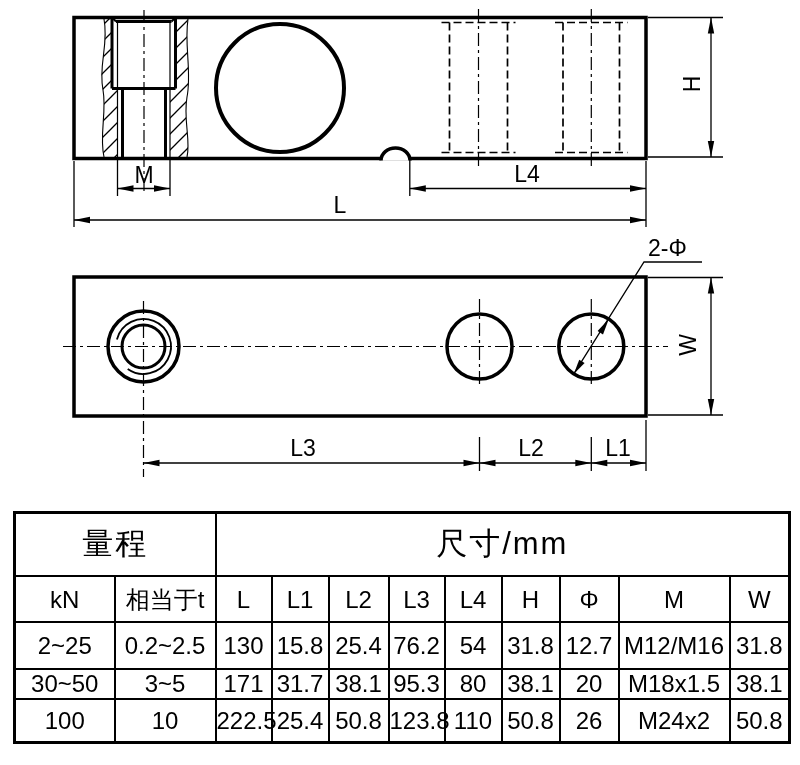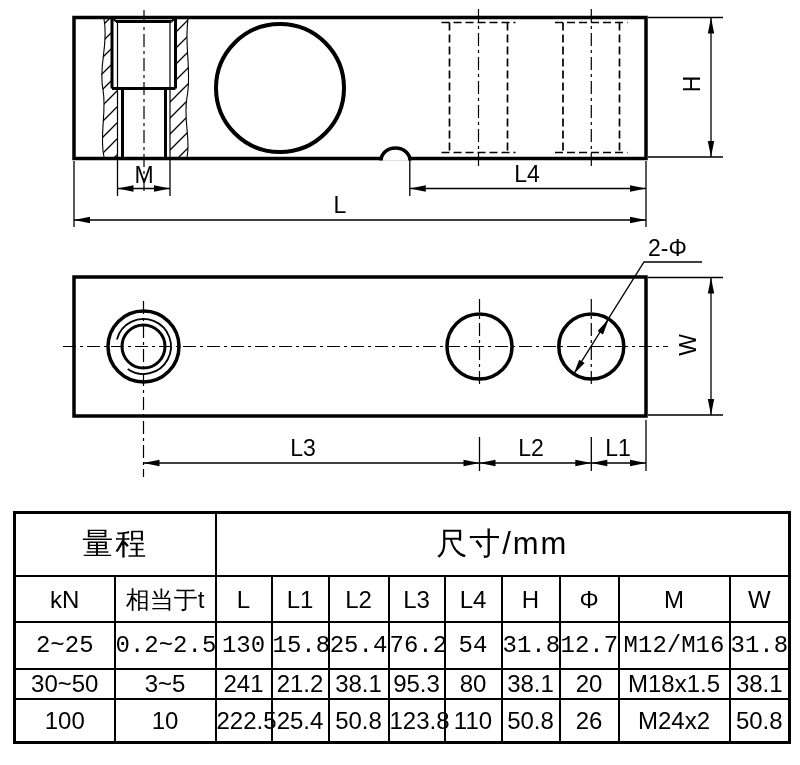--- a/index.html
+++ b/index.html
@@ -15,21 +15,21 @@
     border-collapse:collapse;table-layout:fixed;background:#fff;
     border:3px solid #000;
   }
   table.spec td{
     border:2px solid #000;text-align:center;vertical-align:middle;
     padding:0;white-space:nowrap;overflow:visible;line-height:1.05;
   }
   td.gh{font-size:31px;letter-spacing:2px;}
   tr.hdr td{font-size:24px;}
   tr.datarow td{font-size:24px;}
-  tr.r0{height:60px;} tr.r1{height:43px;padding-left:28px;} tr.r2{height:44px;font-family:Liberation Mono, monospace;}
+  tr.r0{height:60px;} tr.r1{height:43px;padding-left:28px;} tr.r2{height:44px;}
   tr.r3{height:28px;} tr.r4{height:41px;}
 </style>
 </head>
 <body>
 
 <div class="page">
 
   <svg class="drawing" width="800" height="505" viewBox="0 0 800 505">
     <defs>
       <pattern id="hatch" patternUnits="userSpaceOnUse" width="16" height="16">
@@ -190,22 +190,22 @@
         <td>76.2</td>
         <td>54</td>
         <td>31.8</td>
         <td>12.7</td>
         <td>M12/M16</td>
         <td>31.8</td>
       </tr>
       <tr class="r3 datarow">
         <td>30~50</td>
         <td>3~5</td>
-        <td>241</td>
-        <td>21.2</td>
+        <td>171</td>
+        <td>31.7</td>
         <td>38.1</td>
         <td>95.3</td>
         <td>80</td>
         <td>38.1</td>
         <td>20</td>
         <td>M18x1.5</td>
         <td>38.1</td>
       </tr>
       <tr class="r4 datarow">
         <td>100</td>

